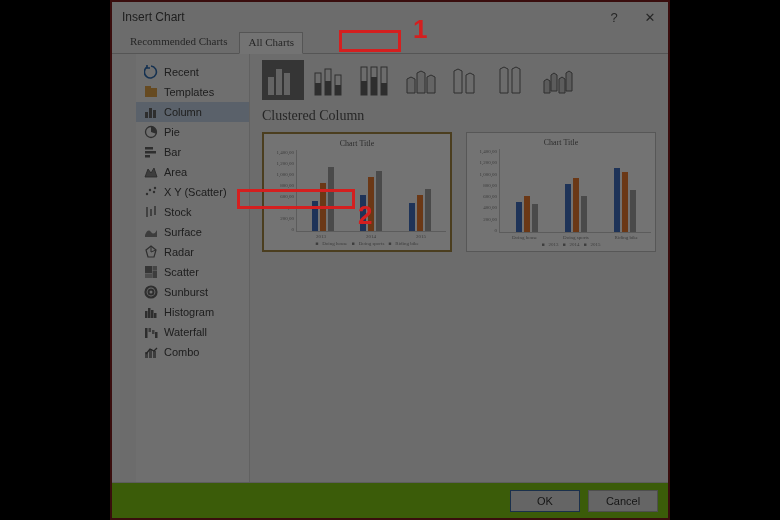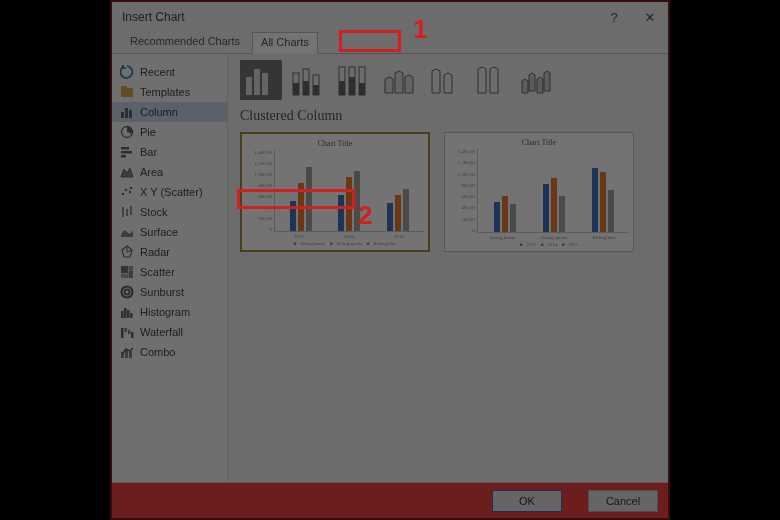--- a/index.html
+++ b/index.html
@@ -41,30 +41,32 @@
     gap:4px;
     padding-left:10px;
     border-bottom:1px solid #bdbdbd;
   }
   .tab {
     padding:3px 8px 0 8px;
     font-size:11px;
     color:#555;
     position:relative;
     z-index:1;
+    font-family:Liberation Serif, serif;
   }
   .tab.active {
     background:#fff;
     border:1px solid #bdbdbd;
     border-bottom:1px solid #fff;
     margin-bottom:-1px;
   }
   .body {
     display:flex;
     height:430px;
+    margin-left:24px;
   }
   .sidebar {
     width:116px;
     border-right:1px solid #d8d8d8;
     padding-top:8px;
     background:#f5f5f5;
   }
   .side-item {
     display:flex;
     align-items:center;
@@ -124,23 +126,23 @@
   .xaxis { display:flex; justify-content:space-around; font-size:5px; color:#888; padding-left:28px; margin-top:2px;}
   .legend { display:flex; justify-content:center; gap:4px; font-size:5px; color:#888; margin-top:2px; padding-left:20px;}
   .footer {
     position:absolute;
     bottom:0; left:0; right:0;
     height:36px;
     border-top:1px solid #cfcfcf;
     display:flex;
     align-items:center;
     justify-content:flex-end;
-    gap:26px;
+    gap:8px;
     padding-right:10px;
-    background:#ef4444;
+    background:#84cc16;
   }
   .btn {
     width:70px; height:22px;
     border:1px solid #adadad;
     background:#e1e1e1;
     font-size:11px;
     display:flex; align-items:center; justify-content:center;
     color:#333;
   }
   .btn.default { border:1px solid #3a6aa8; }

